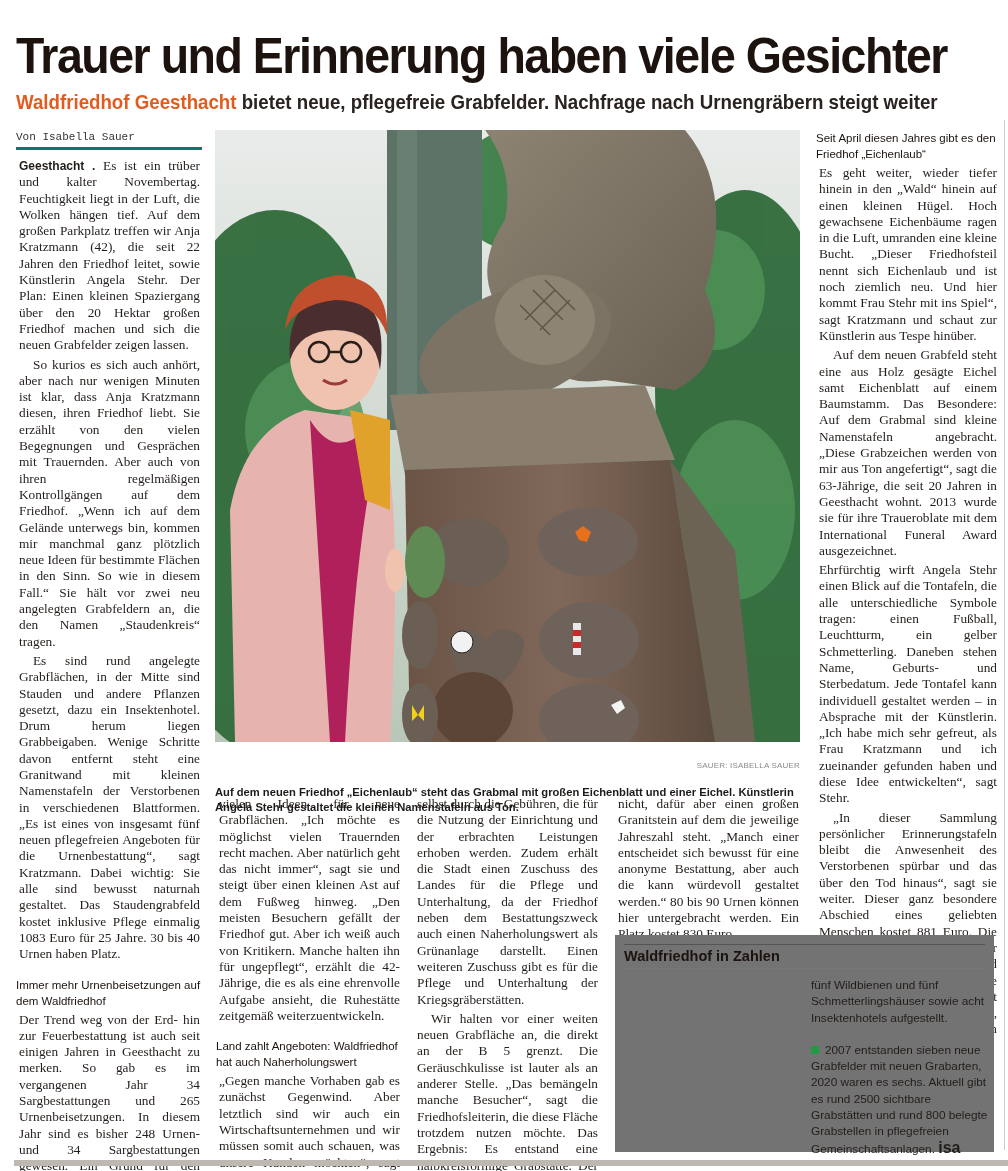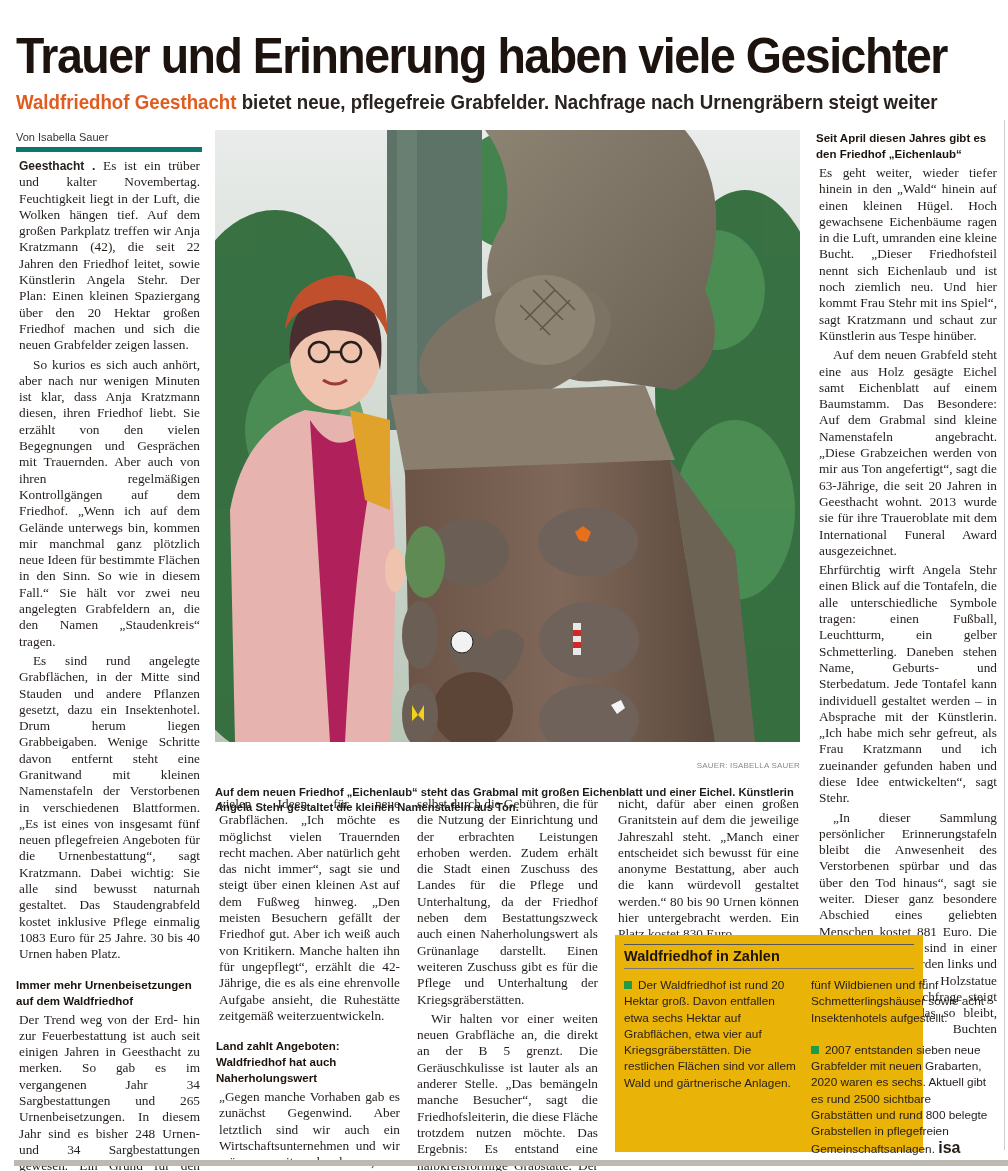--- a/index.html
+++ b/index.html
@@ -7,46 +7,46 @@
 
   #headline { position:absolute; left:16px; top:28px; width:980px; margin:0;
     font-family:"Liberation Sans", sans-serif; font-weight:bold; font-size:50px;
     letter-spacing:-1.6px; line-height:56px; color:#1c130e; white-space:nowrap;
     transform:scaleX(0.93); transform-origin:left top; }
   #subline { position:absolute; left:16px; top:88px; width:1000px; margin:0;
     font-family:"Liberation Sans", sans-serif; font-size:21px; line-height:28px;
     color:#2a2320; white-space:nowrap; transform:scaleX(0.89); transform-origin:left top; }
   #subline .accent { color:#e15d1f; font-weight:bold; }
 
-  #byline { position:absolute; left:16px; top:131px; width:186px; font-family:Liberation Sans, sans-serif;
-    font-size:11px; color:#333; padding-bottom:4px; border-bottom:5px solid #0f766e; }
+  #byline { position:absolute; left:16px; top:131px; width:186px; font-family:Liberation Mono, monospace;
+    font-size:11px; color:#333; padding-bottom:4px; border-bottom:3px solid #0f766e; }
 
   .col { position:absolute; font-family:"Liberation Serif", serif; font-size:13.3px; line-height:16.3px;
     text-align:justify; hyphens:manual; color:#231d1a; }
   .col p { margin:3px; text-indent:0; }
   .col p.ind { text-indent:14px; }
   .col .dateline { font-family:"Liberation Sans", sans-serif; font-weight:bold; font-size:12px; }
-  .col h3 { margin:14px 0 0 0; font-family:"Liberation Sans", sans-serif; font-weight:bold;
+  .col h3 { margin:14px 0 0 0; font-family:"Liberation Sans", sans-serif; font-weight:normal;
     font-size:11.5px; line-height:16px; text-align:left; color:#1c130e; }
   .col h3.first { margin-top:0; }
 
   #col-left { left:16px; top:155px; width:187px; }
   #col-right { left:816px; top:130px; width:184px; }
   #col-b1 { left:216px; top:793px; width:187px; }
   #col-b2 { left:414px; top:793px; width:187px; }
   #col-b3 { left:615px; top:793px; width:187px; }
 
   #photo { position:absolute; left:215px; top:130px; width:585px; height:612px; overflow:hidden;
     background:#6f8a64; }
   #caption { position:absolute; left:215px; top:785px; width:585px; font-family:"Liberation Sans", sans-serif;
     font-weight:bold; font-size:11.2px; line-height:15px; color:#1e1a17; }
   #photo-credit { position:absolute; right:208px; top:761px; font-family:"Liberation Sans", sans-serif;
     font-size:8px; color:#8a8a8a; letter-spacing:0.2px; }
 
-  #infobox { position:absolute; left:615px; top:935px; width:308px; height:217px; background:#eab308; }
+  #infobox { position:absolute; left:615px; top:935px; width:379px; height:217px; background:#737373; }
   #infobox .rule-top { position:absolute; left:9px; right:9px; top:9px; height:1px; background:#555; }
   #infobox h4 { position:absolute; left:9px; top:13px; margin:0; font-family:"Liberation Sans", sans-serif;
     font-weight:bold; font-size:14.5px; color:#1c130e; }
   #infobox .rule-mid { position:absolute; left:9px; right:9px; top:33px; height:1px; background:#777; }
   .info-col { position:absolute; top:42px; width:178px; font-family:"Liberation Sans", sans-serif;
     font-size:11.8px; line-height:16.3px; color:#231d1a; }
   .info-col p { margin:0 0 16px 0; }
   .bullet { display:inline-block; width:8px; height:8px; background:#1f9a45; margin-right:6px; vertical-align:0; }
   #info-left { left:9px; }
   #info-right { left:196px; }
@@ -175,21 +175,20 @@
 
 <div id="col-b3" class="col">
   <p>nicht, dafür aber einen großen Granitstein auf dem die jeweilige Jahreszahl steht. „Manch einer entscheidet sich bewusst für eine anonyme Bestattung, aber auch die kann würdevoll gestaltet werden.“ 80 bis 90 Urnen können hier untergebracht werden. Ein Platz kostet 830 Euro.</p>
 </div>
 
 <div id="infobox">
   <div class="rule-top"></div>
   <h4>Waldfriedhof in Zahlen</h4>
   <div class="rule-mid"></div>
   <div id="info-left" class="info-col">
-    <p><span class="bullet"></span><span>Der Waldfriedhof ist rund 20 Hektar groß. Davon entfallen etwa sechs Hektar auf Grabflächen, etwa vier auf Kriegsgräberstätten. Die restlichen Flächen sind vor allem Wald und gärtnerische Anlagen.</span></p>
   </div>
   <div id="info-right" class="info-col">
     <p>fünf Wildbienen und fünf Schmetterlingshäuser sowie acht Insektenhotels aufgestellt.</p>
     <p><span class="bullet"></span><span>2007 entstanden sieben neue Grabfelder mit neuen Grabarten, 2020 waren es sechs. Aktuell gibt es rund 2500 sichtbare Grabstätten und rund 800 belegte Grabstellen in pflegefreien Gemeinschaftsanlagen.</span> <span class="isa">isa</span></p>
   </div>
 </div>
 
 <div id="right-edge"></div>
 <div id="bottom-rule"></div>
 

